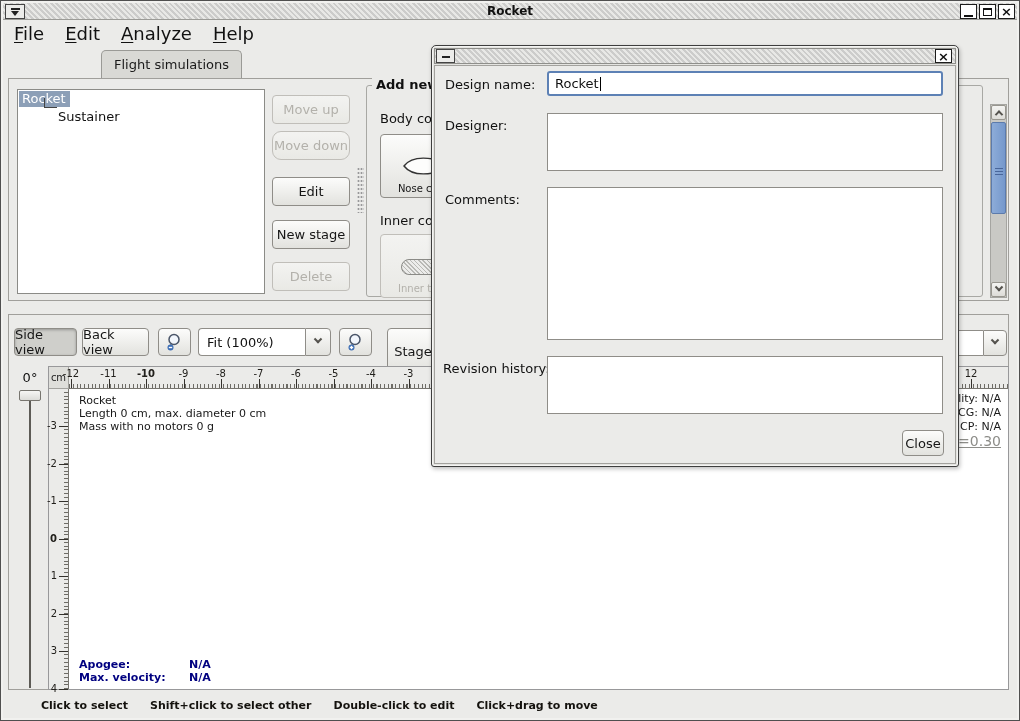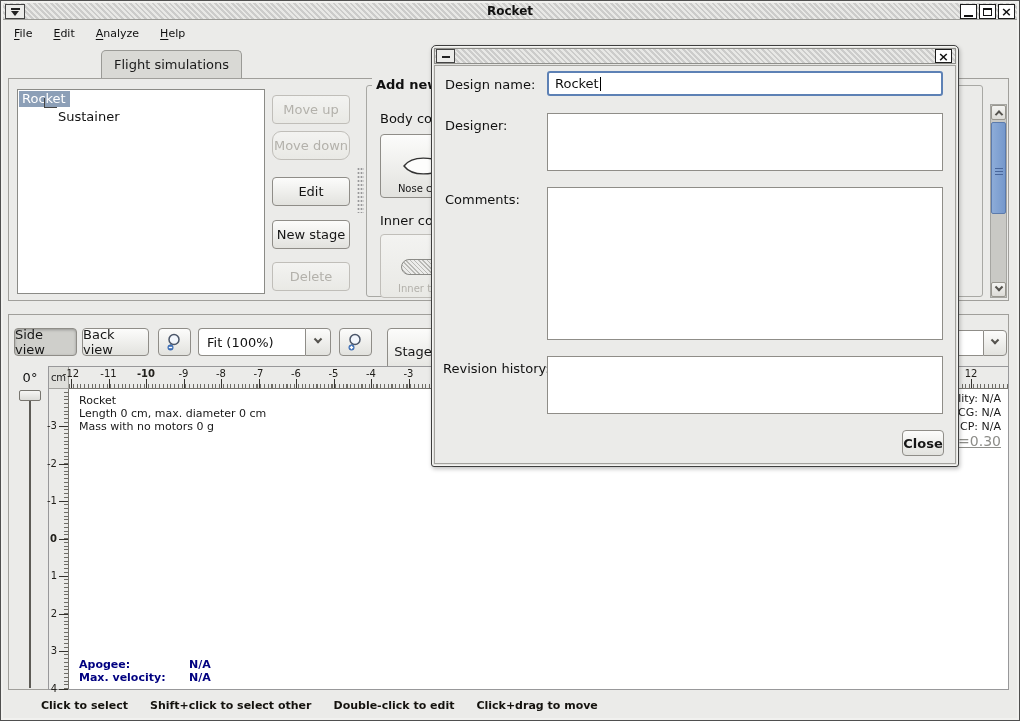--- a/index.html
+++ b/index.html
@@ -16,21 +16,21 @@
   .sysicon .bar { width:9px; height:2px; background:#222; margin-bottom:1px; }
   .sysicon .tri { width:0; height:0; border:4px solid transparent; border-top:5px solid #222; margin-bottom:-4px;}
   .winbtn { position:absolute; top:1px; width:17px; height:15px; background:#fff; border:1px solid #1c1c1c;
             display:flex; align-items:center; justify-content:center; cursor:pointer; }
   .glyph-min { width:9px; height:2px; background:#111; margin-top:8px; }
   .glyph-max { width:9px; height:8px; border:1px solid #111; border-top:2px solid #111; }
   .glyph-x  { font-size:13px; font-weight:bold; color:#111; line-height:11px; }
 
   
   .menubar { position:absolute; left:3px; top:20px; width:1012px; height:24px; display:flex; align-items:center;
-             padding-left:10px; gap:21px; font-size:11px; color:#111; }
+             padding-left:10px; gap:21px; font-size:18px; color:#111; }
   .menu-item { cursor:default; }
   .mn { text-decoration:underline; text-underline-offset:2px; }
 
   
   .tab { position:absolute; font-size:13px; color:#1a1a1a; border:1px solid #9a9a96; border-bottom:none;
          border-radius:5px 5px 0 0; padding:0 12px; display:flex; align-items:center; cursor:pointer; }
   .tab-active { left:8px; top:45px; height:32px; background:#f0f0ee; border-top:3px solid #7391c2; z-index:2; }
   .tab-inactive { left:100px; top:49px; height:28px; background:#d9d9d5; }
 
   
@@ -131,21 +131,21 @@
   .dlg-close { position:absolute; right:3px; top:0; width:17px; height:14px; background:#fff; border:1px solid #1c1c1c;
                display:flex; align-items:center; justify-content:center; cursor:pointer; }
   .dlg-content { position:absolute; left:2px; top:19px; width:522px; height:399px; background:#ebebe9; border:1px solid #a3a29e; }
   .dlg-label { position:absolute; font-size:13px; color:#111; }
   .fake-input { position:absolute; left:115px; top:25px; width:396px; height:25px; background:#fff;
                 border:2px solid #5d81b5; border-radius:3px; display:flex; align-items:center; padding-left:6px;
                 font-size:13px; color:#111; cursor:text; }
   .caret { display:inline-block; width:1px; height:14px; background:#000; margin-left:1px; }
   .dlg-ta { position:absolute; left:115px; width:396px; background:#fff; border:1px solid #8f8d88;
             font-family:"DejaVu Sans", sans-serif; font-size:13px; resize:none; outline:none; }
-  .dlg-close-btn { left:470px; top:384px; width:42px; height:26px; position:absolute;font-weight:bold; }
+  .dlg-close-btn { left:470px; top:384px; width:42px; height:26px; position:absolute; }
 </style>
 </head>
 <body>
 
 <div id="app">
 
   <div class="titlebar hatch">
     <div class="sysicon">
       <div class="bar"></div>
       <div class="tri"></div>

